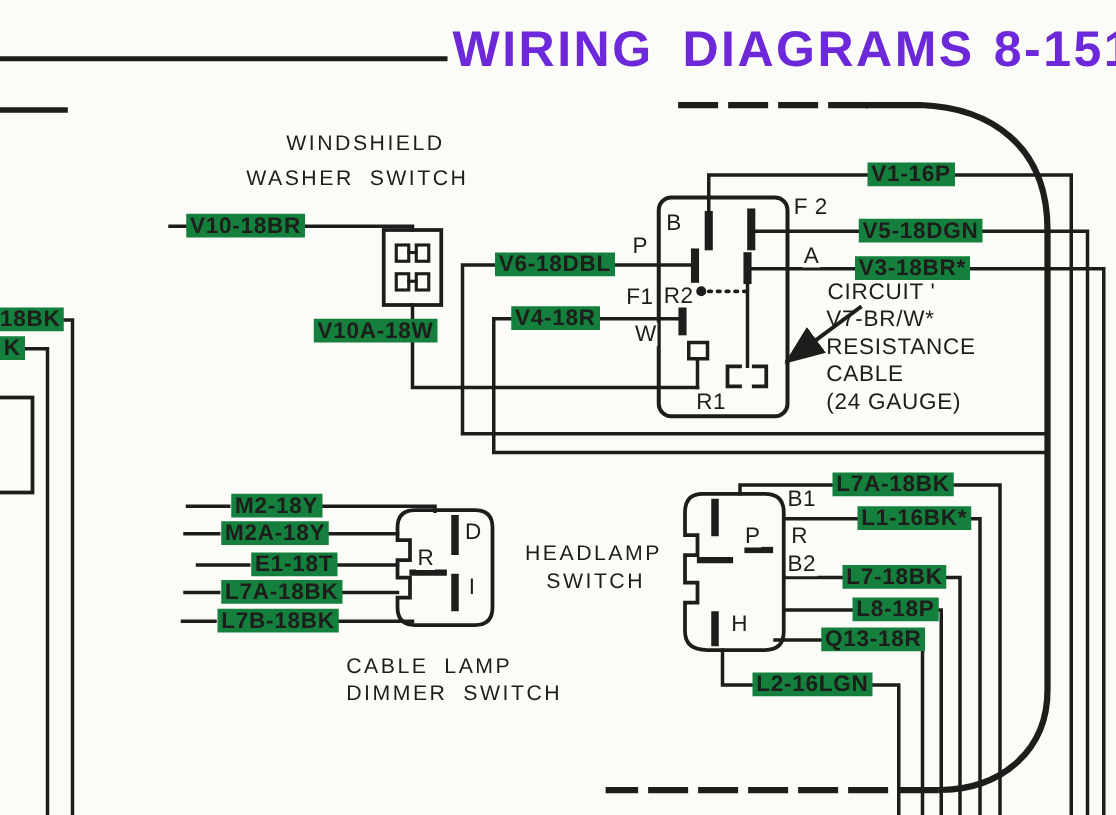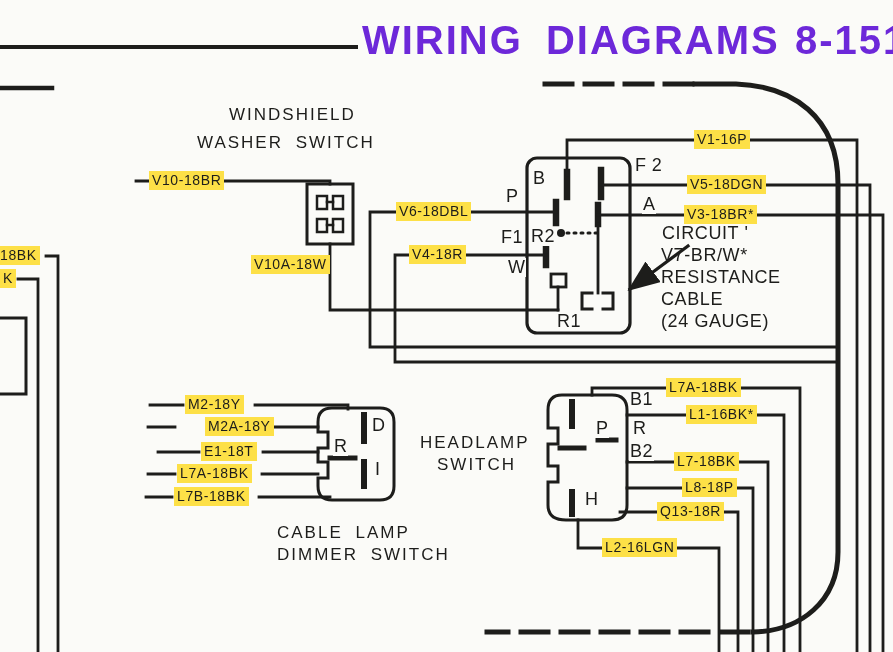--- a/index.html
+++ b/index.html
@@ -3,22 +3,22 @@
 <meta charset="utf-8">
 <style>
   html,body { margin:0; padding:0; }
   body { font-family:"Liberation Sans", sans-serif; background:#e9e9e6; }
   #stage { position:relative; width:893px; height:652px; background:#fbfbf8; overflow:hidden; }
   #stage svg { position:absolute; left:0; top:0; }
   .hdr { position:absolute; font-size:40px; font-weight:700; letter-spacing:2px; word-spacing:10px;
          color:#6d28d9; white-space:nowrap; line-height:36px;text-align:right; }
   .sec { position:absolute; font-size:17px; letter-spacing:2px; word-spacing:6px; color:#1d1d1b;
          white-space:nowrap; line-height:20px; }
-  .lbl { position:absolute; font-size:14px; letter-spacing:0.6px; color:#1d1d1b; white-space:nowrap;
-         line-height:19px; background:#fde047; padding:0 3px; }
+  .lbl { position:absolute; font-size:18px; letter-spacing:0.6px; color:#1d1d1b; white-space:nowrap;
+         line-height:19px; background:#15803d; padding:0 3px;font-weight:bold; }
   .note { position:absolute; font-size:18px; letter-spacing:0.6px; color:#1d1d1b; white-space:nowrap;
           line-height:19px; background:transparent; }
   .term { position:absolute; font-size:18px; letter-spacing:0.4px; color:#1d1d1b; white-space:nowrap;
           line-height:19px; background:#fbfbf8; padding:0 1px; }
 </style>
 </head>
 <body>
 
 <div id="stage">
 
@@ -135,21 +135,21 @@
   <div class="lbl" style="left:687px; top:175px;">V5-18DGN</div>
   <div class="lbl" style="left:684px; top:205px;">V3-18BR*</div>
   <div class="note" style="left:662px; top:224px;">CIRCUIT '</div>
   <div class="note" style="left:661px; top:246px;">V7-BR/W*</div>
   <div class="note" style="left:661px; top:268px;">RESISTANCE</div>
   <div class="note" style="left:661px; top:290px;">CABLE</div>
   <div class="note" style="left:661px; top:312px;">(24 GAUGE)</div>
   <div class="lbl" style="left:-3px;  top:246px;">18BK</div>
   <div class="lbl" style="left:0px;   top:269px;">K</div>
   <div class="lbl" style="left:185px; top:395px;">M2-18Y</div>
-  <div class="lbl" style="left:177px; top:417px;margin-left:28px;">M2A-18Y</div>
+  <div class="lbl" style="left:177px; top:417px;">M2A-18Y</div>
   <div class="lbl" style="left:201px; top:442px;">E1-18T</div>
   <div class="lbl" style="left:177px; top:464px;">L7A-18BK</div>
   <div class="lbl" style="left:174px; top:487px;">L7B-18BK</div>
   <div class="lbl" style="left:666px; top:378px;">L7A-18BK</div>
   <div class="lbl" style="left:686px; top:405px;text-align:center;">L1-16BK*</div>
   <div class="lbl" style="left:674px; top:452px;">L7-18BK</div>
   <div class="lbl" style="left:682px; top:478px;">L8-18P</div>
   <div class="lbl" style="left:657px; top:502px;">Q13-18R</div>
   <div class="lbl" style="left:602px; top:538px;">L2-16LGN</div>
 

